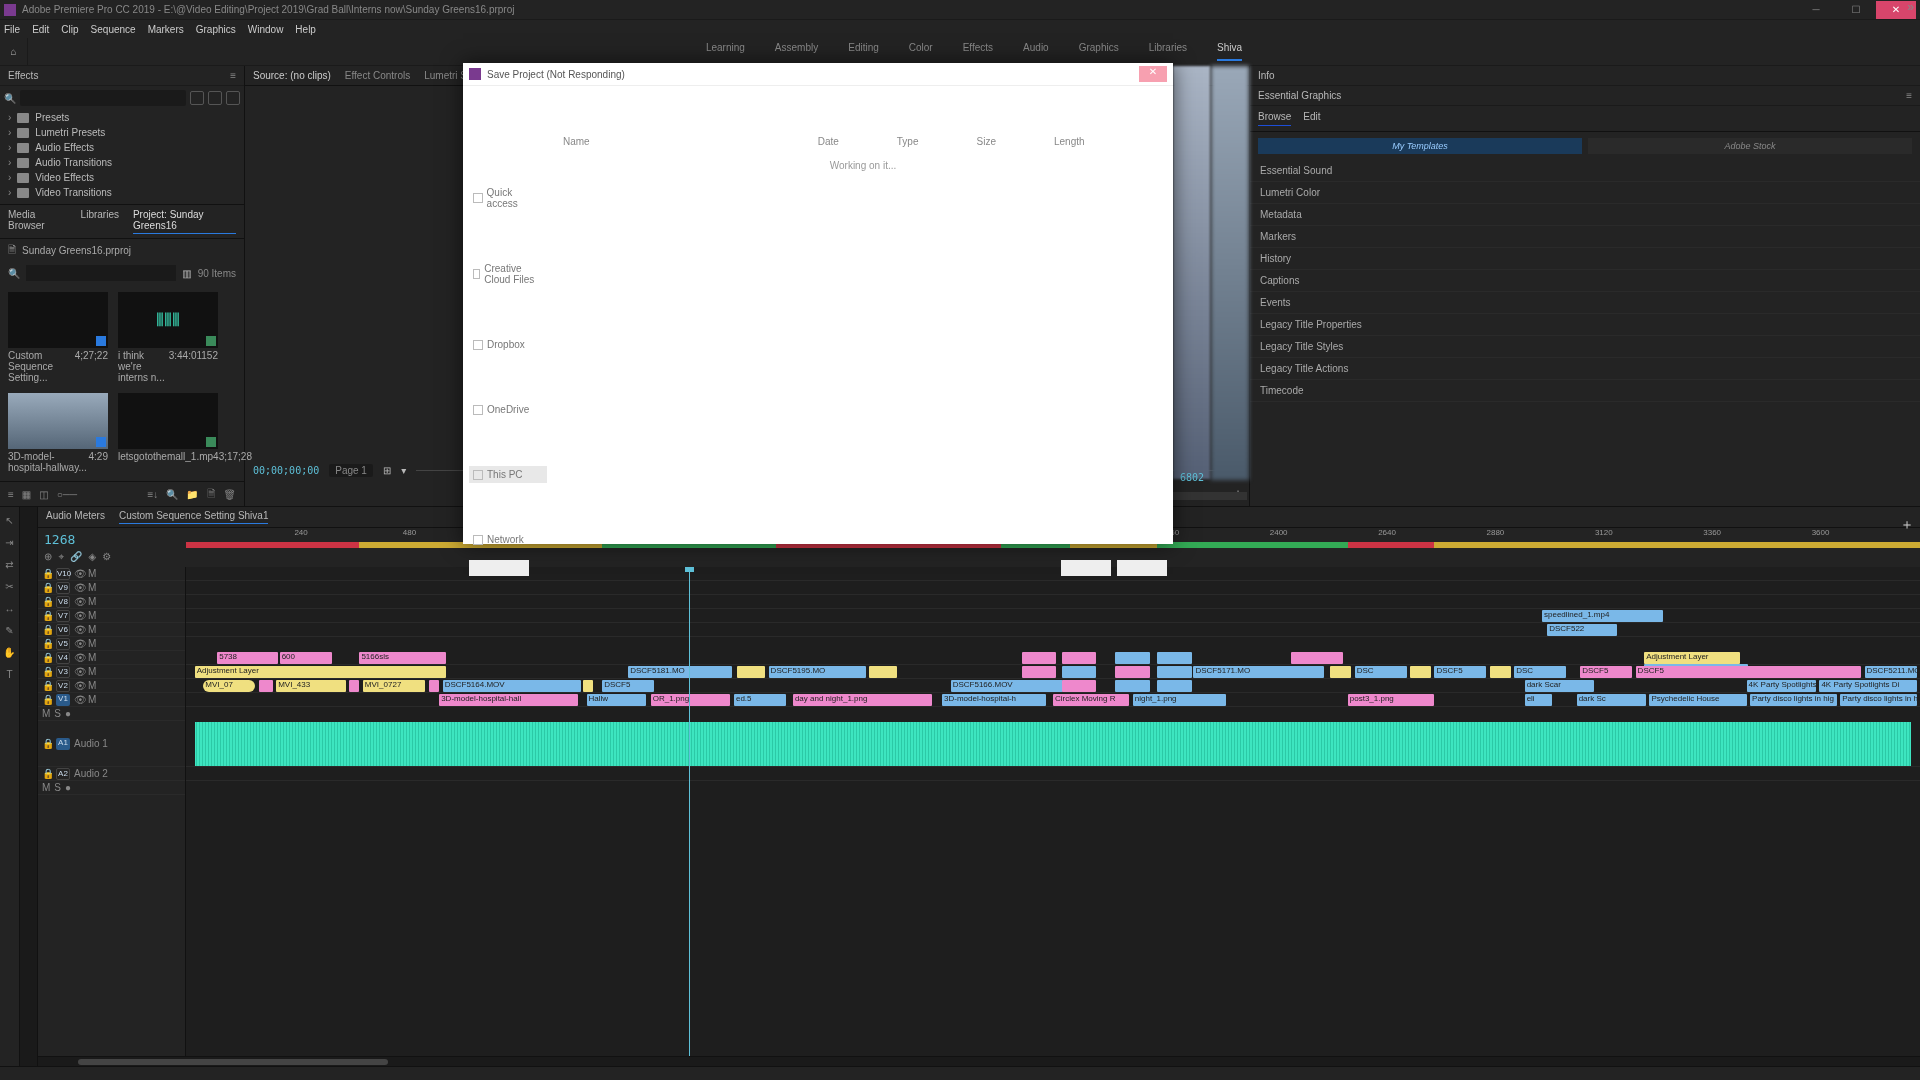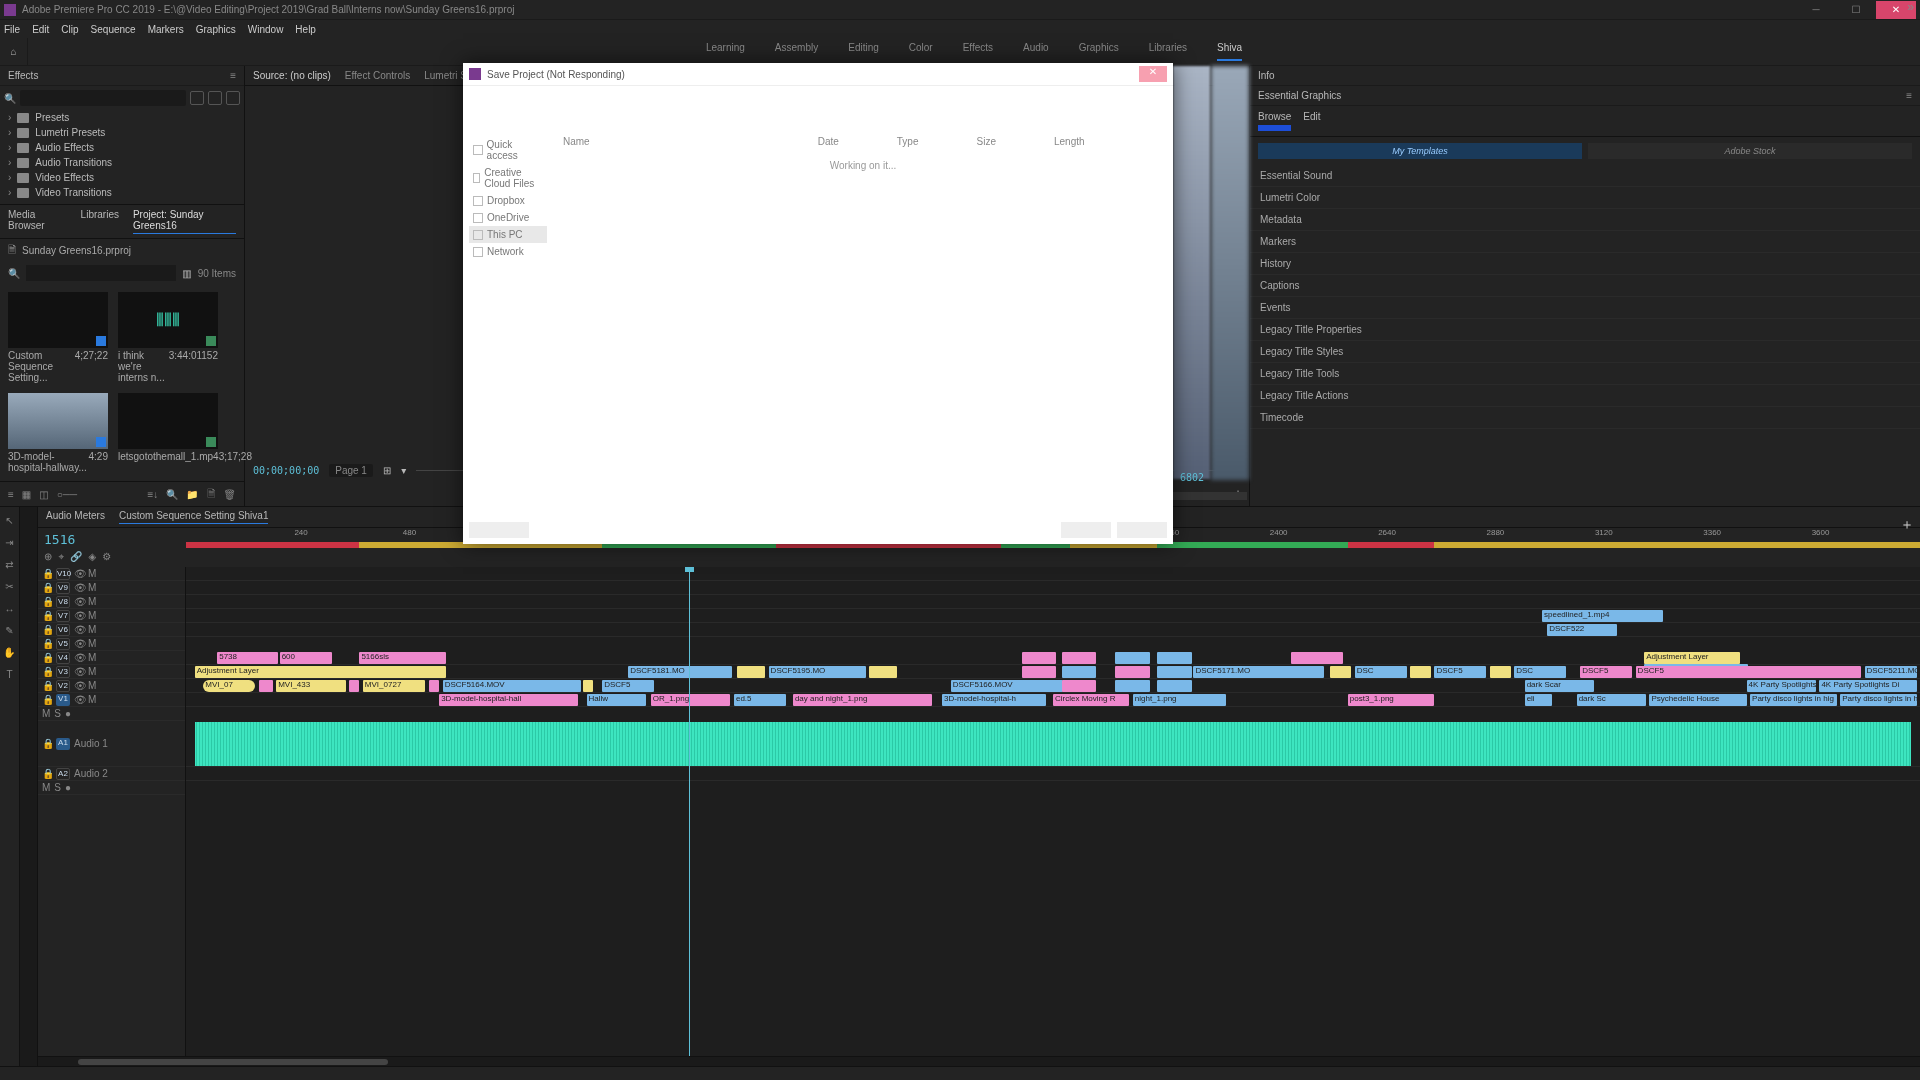--- a/index.html
+++ b/index.html
@@ -62,21 +62,21 @@
 .page { background:#1a1a1a; padding:1px 6px; color:#888; border-radius:2px; }
 .zoom-line { flex:1; height:1px; background:#444; }
 .transport { display:flex; justify-content:center; gap:10px; padding:4px 0 8px; color:#aaa; }
 .transport span { width:16px; text-align:center; }
 .add-btn { position:absolute; right:6px; bottom:6px; color:#ccc; } 
 .program-peek { position:absolute; right:0; top:0; width:38px; height:414px; background:linear-gradient(#9aa8b8,#4a5a6a); filter:blur(2px); }
 
 
 .col3 { display:flex; flex-direction:column; }
 .eg-tabs { display:flex; gap:12px; padding:5px 8px; border-bottom:1px solid #111; }
-.eg-tabs span.active { border-bottom:6px solid #1d4ed8; padding-bottom:3px; }
+.eg-tabs span.active { border-bottom:1px solid #1d4ed8; padding-bottom:3px; }
 .eg-buttons { display:flex; gap:6px; padding:6px 8px; }
 .eg-buttons button { flex:1; background:#1a3a5a; border:none; color:#9cf; padding:3px 0; font-size:9px;font-style:italic; }
 .eg-buttons button.ghost { background:#2a2a2a; color:#888; }
 .eg-list { display:flex; flex-direction:column; }
 .eg-list div { padding:5px 10px; color:#aaa; border-bottom:1px solid #2a2a2a; }
 
 
 .timeline-row { grid-column:1 / span 3; display:flex; border-top:1px solid #111; }
 .tools-col { width:20px; background:#232323; display:flex; flex-direction:column; align-items:center; gap:8px; padding-top:6px; border-right:1px solid #111; }
 .tools-col div { width:14px; height:14px; color:#888; display:flex; align-items:center; justify-content:center; }
@@ -114,21 +114,21 @@
 .adj { background:#f0e080; }
 .audio-wave { position:absolute; height:44px; top:1px; background:repeating-linear-gradient(90deg,#3de5c0 0 1px,#2bc9a6 1px 2px,#3de5c0 2px 3px); }
 
 
 .modal { position:absolute; left:463px; top:63px; width:710px; height:481px; background:#fff; color:#555; box-shadow:0 0 20px rgba(0,0,0,0.6); z-index:50; display:flex; flex-direction:column; }
 .modal-title { background:#fff; border-bottom:1px solid #eee; padding:3px 6px; display:flex; align-items:center; gap:6px; }
 .modal-title .pr-ico { width:12px; height:12px; background:#7a3a8f; }
 .modal-title .mclose { margin-left:auto; width:28px; height:16px; background:#f7a0b0; color:#fff; text-align:center; }
 .modal-body { flex:1; display:flex; }
 .modal-nav { width:90px; padding:50px 6px 6px; }
-.modal-nav div { padding:3px 4px; font-size:9px; color:#777; display:flex; align-items:center; gap:4px; }
+.modal-nav div { padding:3px 4px; font-size:9px; color:#777; display:flex; align-items:center; gap:4px;margin-top:48px; }
 .modal-nav div .navico { width:10px; height:10px; border:1px solid #bbb; }
 .modal-nav div.sel { background:#e8e8e8; }
 .modal-list { flex:1; padding:50px 10px 10px; position:relative; }
 .modal-cols { display:flex; gap:58px; color:#888; font-size:9px; position:absolute; top:50px; left:10px; right:10px; }
 .modal-working { color:#999; text-align:center; margin-top:24px; }
 .modal-footer { padding:6px; display:flex; gap:6px; justify-content:space-between; }
 .modal-footer .left-field { width:60px; height:16px; background:#eee; }
 .modal-footer .right-btns { display:flex; gap:6px; }
 .modal-footer .right-btns div { width:50px; height:16px; background:#eee; }
 
@@ -354,21 +354,20 @@
     <div class="eg-list">
       <div>Essential Sound</div>
       <div>Lumetri Color</div>
       <div>Metadata</div>
       <div>Markers</div>
       <div>History</div>
       <div>Captions</div>
       <div>Events</div>
       <div>Legacy Title Properties</div>
       <div>Legacy Title Styles</div>
-      <div>Legacy Title Tools</div>
       <div>Legacy Title Actions</div>
       <div>Timecode</div>
     </div>
   </div>
 
   <div class="timeline-row">
     <div class="tools-col">
       <div>↖</div>
       <div>⇥</div>
       <div>⇄</div>
@@ -379,21 +378,21 @@
       <div>T</div>
     </div>
     <div class="audio-meters"></div>
     <div class="timeline-main">
       <div class="timeline-tabs">
         <span>Audio Meters</span>
         <span class="active">Custom Sequence Setting Shiva1</span>
       </div>
       <div class="tl-top">
         <div class="tl-header-left">
-          <div class="playhead-num">1516</div>
+          <div class="playhead-num">1268</div>
           <div class="tool-icons">
             <span>⊕</span>
             <span>⌖</span>
             <span>🔗</span>
             <span>◈</span>
             <span>⚙</span>
           </div>
         </div>
         <div class="ruler-wrap">
           <div class="ruler" id="ruler">

